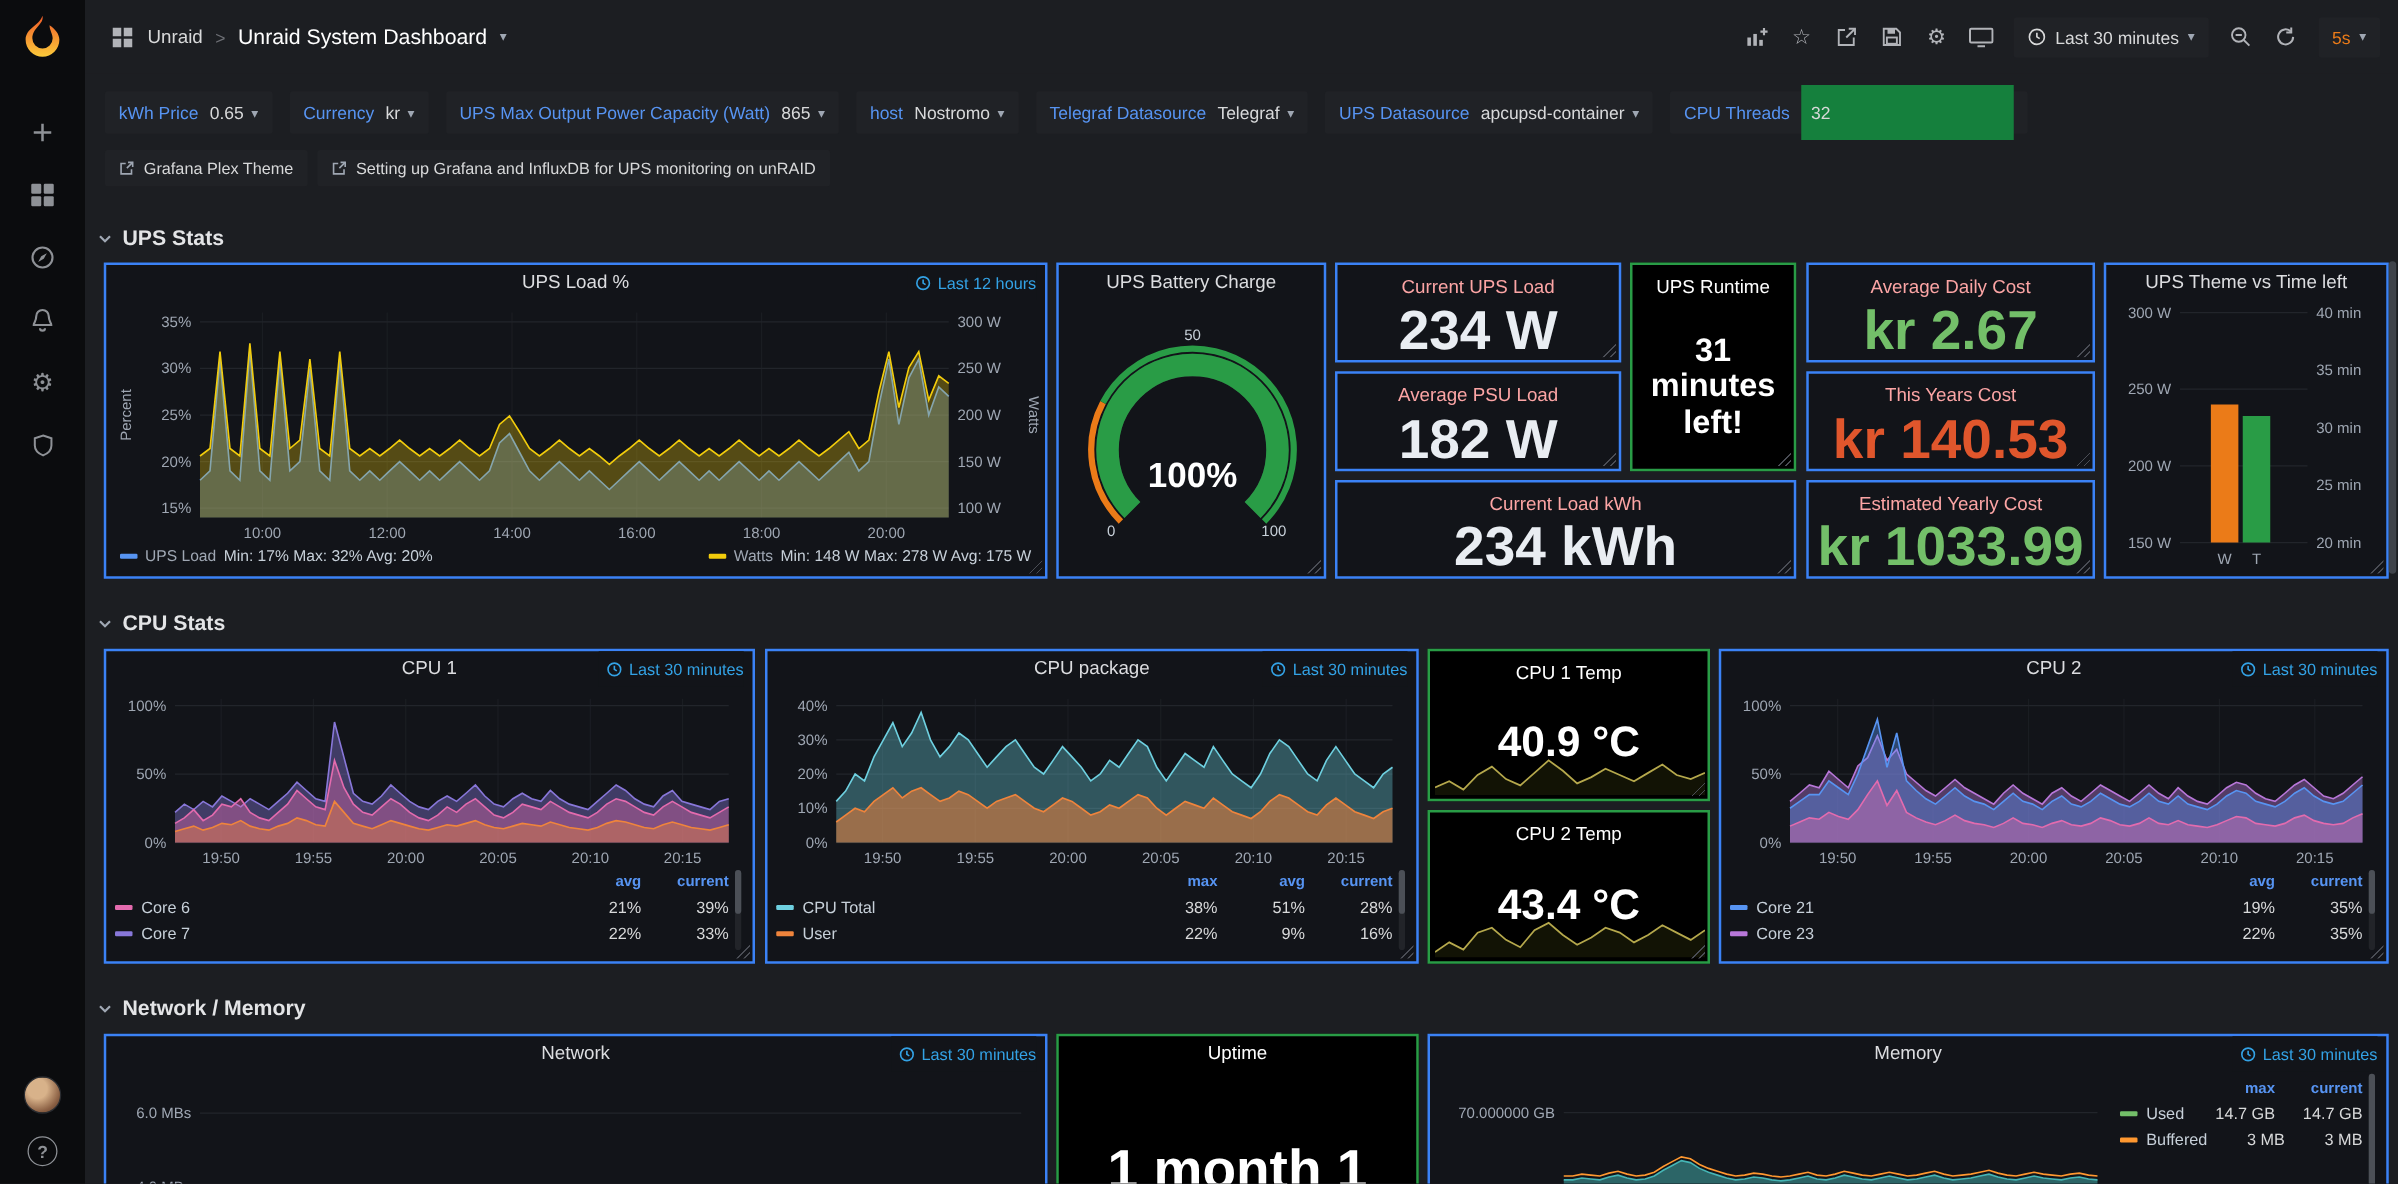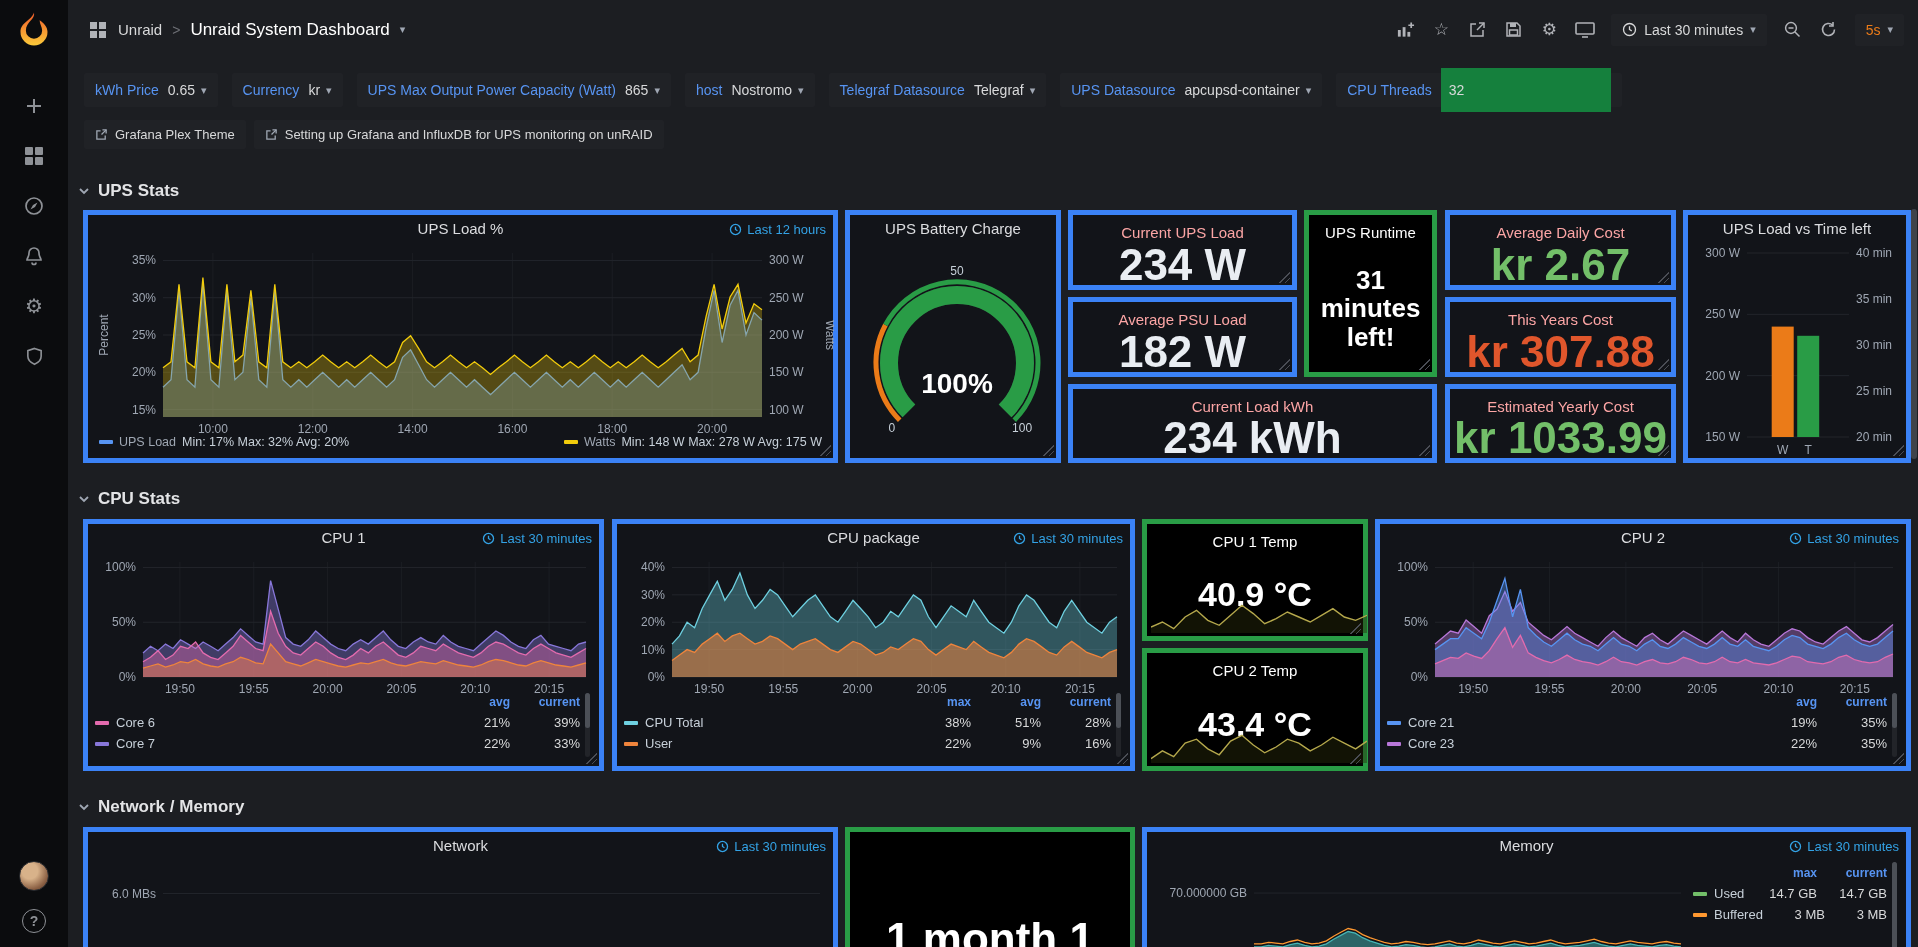--- a/index.html
+++ b/index.html
@@ -31,21 +31,21 @@
 .var-chip{display:flex;align-items:center;gap:9px;background:#202226;height:34px;padding:0 11px;border-radius:2px}
 .var-label{color:#5794f2;font-size:14px;font-weight:500}
 .var-value{color:#d8d9da;font-size:14px;cursor:pointer;display:flex;align-items:center;gap:6px}
 .var-input{width:170px;height:44px;background:#15803d;border:none;color:#d8d9da;font-size:14px;padding:0 8px;font-family:"Liberation Sans",sans-serif}
 .link-row{position:absolute;left:16px;top:61px;display:flex;gap:8px}
 .link-chip{display:flex;align-items:center;gap:7px;background:#202226;height:29px;padding:0 11px;border-radius:2px;font-size:13px;color:#d8d9da;cursor:pointer}
 .section-head{position:absolute;display:flex;align-items:center;gap:8px;cursor:pointer}
 .section-title{font-size:17px;font-weight:700;color:#e3e4e6}
 .section-caret{color:#9fa7b3}
 
-.panel{position:absolute;background:#121419;border:5px solid #3b82f6}
+.panel{position:absolute;background:#121419;border:2px solid #3b82f6}
 .panel-header{position:relative;height:28px}
 .panel-title{position:absolute;left:0;right:0;top:0;height:28px;line-height:28px;text-align:center;font-size:15px;font-weight:500;color:#dcdde0}
 .panel-badge{position:absolute;right:7px;top:0;height:28px;display:flex;align-items:center;gap:5px;color:#33a2e5;font-size:13px;cursor:pointer;background:#121419;padding-left:6px}
 .panel-body{position:absolute;top:28px;left:7px;right:7px;bottom:5px;display:flex;flex-direction:column}
 .panel-body.row{flex-direction:row}
 .chart-area{flex:1;min-height:0;min-width:0}
 .legend-inline{height:22px;display:flex;justify-content:space-between;align-items:center;font-size:12.5px;padding:0 4px}
 .lgi{display:flex;align-items:center;gap:6px}
 .lgi-name{color:#9fa7b3}
 .lgi-text{color:#c7d0d9;font-weight:500}
@@ -408,32 +408,32 @@
     <div class="stat-value runtime-value">31 minutes left!</div>
     <div class="resize"></div>
   </div>
   <div class="panel" style="left:1377px;top:151px;width:231px;height:80px">
     <div class="stat-title">Average Daily Cost</div>
     <div class="stat-value c-green">kr  2.67</div>
     <div class="resize"></div>
   </div>
   <div class="panel" style="left:1377px;top:238px;width:231px;height:80px">
     <div class="stat-title">This Years Cost</div>
-    <div class="stat-value c-orange">kr  307.88</div>
+    <div class="stat-value c-orange">kr  140.53</div>
     <div class="resize"></div>
   </div>
   <div class="panel" style="left:1377px;top:325px;width:231px;height:79px">
     <div class="stat-title">Estimated Yearly Cost</div>
     <div class="stat-value c-green">kr  1033.99</div>
     <div class="resize"></div>
   </div>
 
   <div class="panel" style="left:1615px;top:151px;width:228px;height:253px">
     <div class="panel-header">
-        <div class="panel-title">UPS Load vs Time left</div>
+        <div class="panel-title">UPS Theme vs Time left</div>
       </div>
     <div class="panel-body">
         <div class="chart-area">
           <svg width="212" height="218" viewBox="0 0 212 218">
             <line x1="52" y1="10" x2="154" y2="10" stroke="#22252b"></line>
             <text x="45" y="14" fill="#9fa7b3" font-size="12" text-anchor="end">300 W</text>
             <line x1="52" y1="71.33333333333334" x2="154" y2="71.33333333333334" stroke="#22252b"></line>
             <text x="45" y="75.33333333333334" fill="#9fa7b3" font-size="12" text-anchor="end">250 W</text>
             <line x1="52" y1="132.66666666666669" x2="154" y2="132.66666666666669" stroke="#22252b"></line>
             <text x="45" y="136.66666666666669" fill="#9fa7b3" font-size="12" text-anchor="end">200 W</text>
@@ -713,20 +713,23 @@
             <line x1="68" y1="151.17647058823528" x2="725" y2="151.17647058823528" stroke="#22252b"></line>
             <text x="61" y="155.17647058823528" fill="#9fa7b3" font-size="12" text-anchor="end">2.0 MBs</text>
             <polygon points="68.0,186.5 79.1,174.7 90.3,183.5 101.4,165.9 112.5,177.6 123.7,189.4 134.8,157.1 145.9,145.3 157.1,168.8 168.2,180.6 179.4,162.9 190.5,127.6 201.6,154.1 212.8,174.7 223.9,183.5 235.0,168.8 246.2,157.1 257.3,171.8 268.4,180.6 279.6,165.9 290.7,151.2 301.8,162.9 313.0,177.6 324.1,186.5 335.3,171.8 346.4,154.1 357.5,168.8 368.7,180.6 379.8,162.9 390.9,139.4 402.1,157.1 413.2,174.7 424.3,180.6 435.5,165.9 446.6,177.6 457.7,183.5 468.9,168.8 480.0,154.1 491.2,165.9 502.3,177.6 513.4,160.0 524.6,148.2 535.7,165.9 546.8,174.7 558.0,183.5 569.1,171.8 580.2,157.1 591.4,168.8 602.5,180.6 613.6,162.9 624.8,151.2 635.9,165.9 647.1,177.6 658.2,183.5 669.3,168.8 680.5,157.1 691.6,171.8 702.7,180.6 713.9,165.9 725.0,174.7 725,210 68,210" fill="#e02f44" fill-opacity="0.25"></polygon>
             <polyline points="68.0,186.5 79.1,174.7 90.3,183.5 101.4,165.9 112.5,177.6 123.7,189.4 134.8,157.1 145.9,145.3 157.1,168.8 168.2,180.6 179.4,162.9 190.5,127.6 201.6,154.1 212.8,174.7 223.9,183.5 235.0,168.8 246.2,157.1 257.3,171.8 268.4,180.6 279.6,165.9 290.7,151.2 301.8,162.9 313.0,177.6 324.1,186.5 335.3,171.8 346.4,154.1 357.5,168.8 368.7,180.6 379.8,162.9 390.9,139.4 402.1,157.1 413.2,174.7 424.3,180.6 435.5,165.9 446.6,177.6 457.7,183.5 468.9,168.8 480.0,154.1 491.2,165.9 502.3,177.6 513.4,160.0 524.6,148.2 535.7,165.9 546.8,174.7 558.0,183.5 569.1,171.8 580.2,157.1 591.4,168.8 602.5,180.6 613.6,162.9 624.8,151.2 635.9,165.9 647.1,177.6 658.2,183.5 669.3,168.8 680.5,157.1 691.6,171.8 702.7,180.6 713.9,165.9 725.0,174.7 " fill="none" stroke="#e02f44" stroke-width="1.3"></polyline>
           </svg>
         </div>
       </div>
   </div>
 
   <div class="panel green" style="left:777px;top:768px;width:290px;height:253px">
+    <div class="panel-header">
+        <div class="panel-title">Uptime</div>
+      </div>
     <div class="uptime-value">1 month 1</div>
   </div>
 
   <div class="panel" style="left:1074px;top:768px;width:769px;height:253px">
     <div class="panel-header">
         <div class="panel-title">Memory</div>
       <div class="panel-badge">
           <svg viewBox="0 0 16 16" width="13" height="13">
             <circle cx="8" cy="8" r="6.2" fill="none" stroke="#33a2e5" stroke-width="1.6"></circle>
             <path d="M8 4.5V8l2.4 1.5" fill="none" stroke="#33a2e5" stroke-width="1.6"></path>

